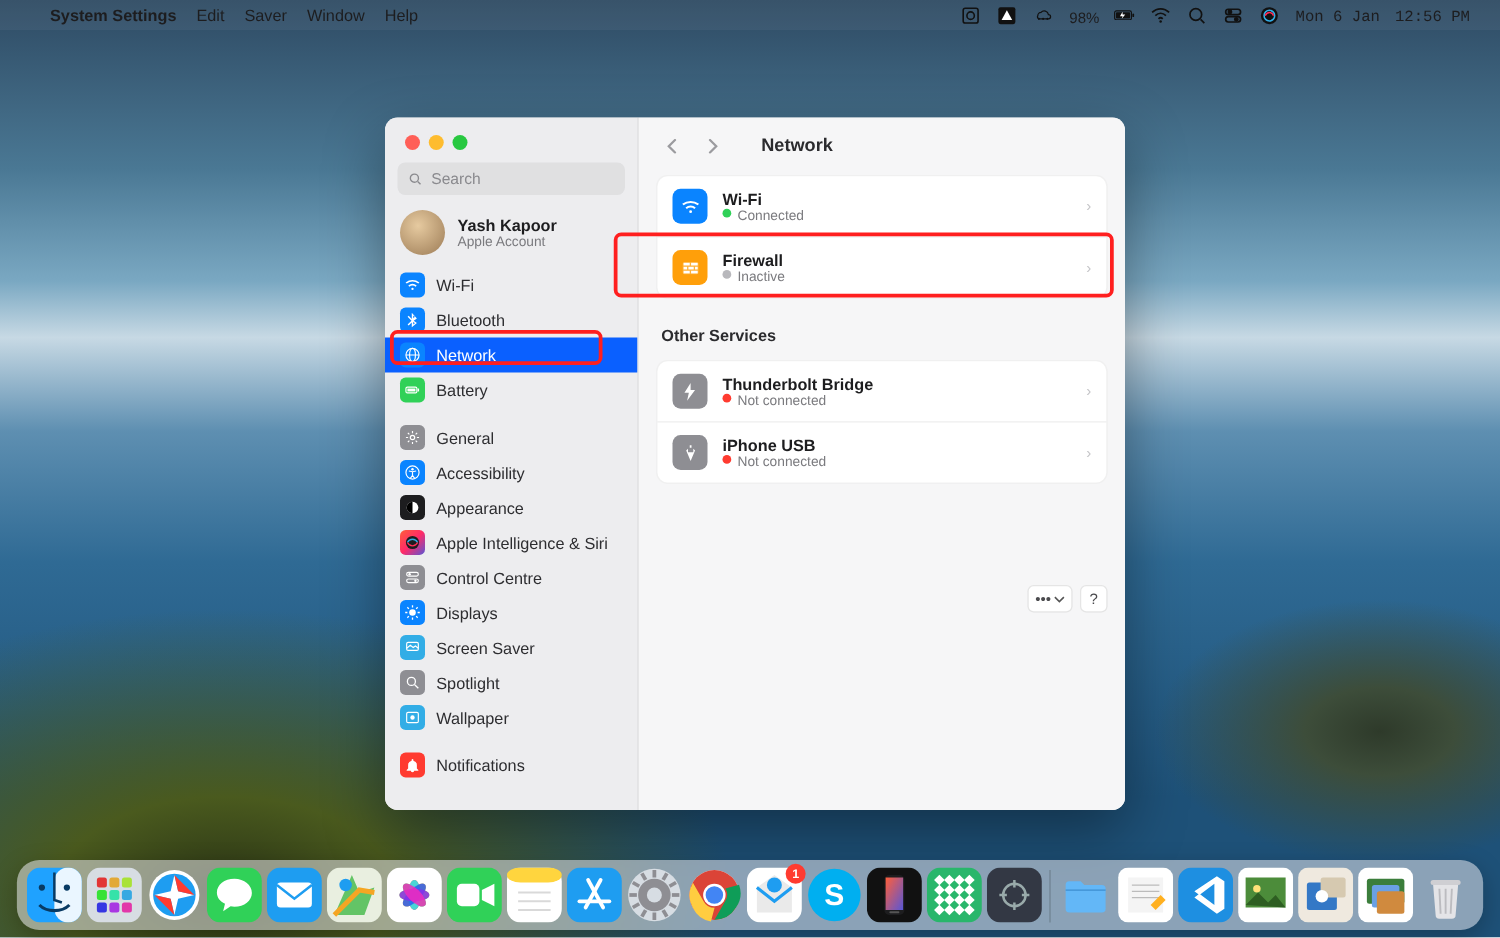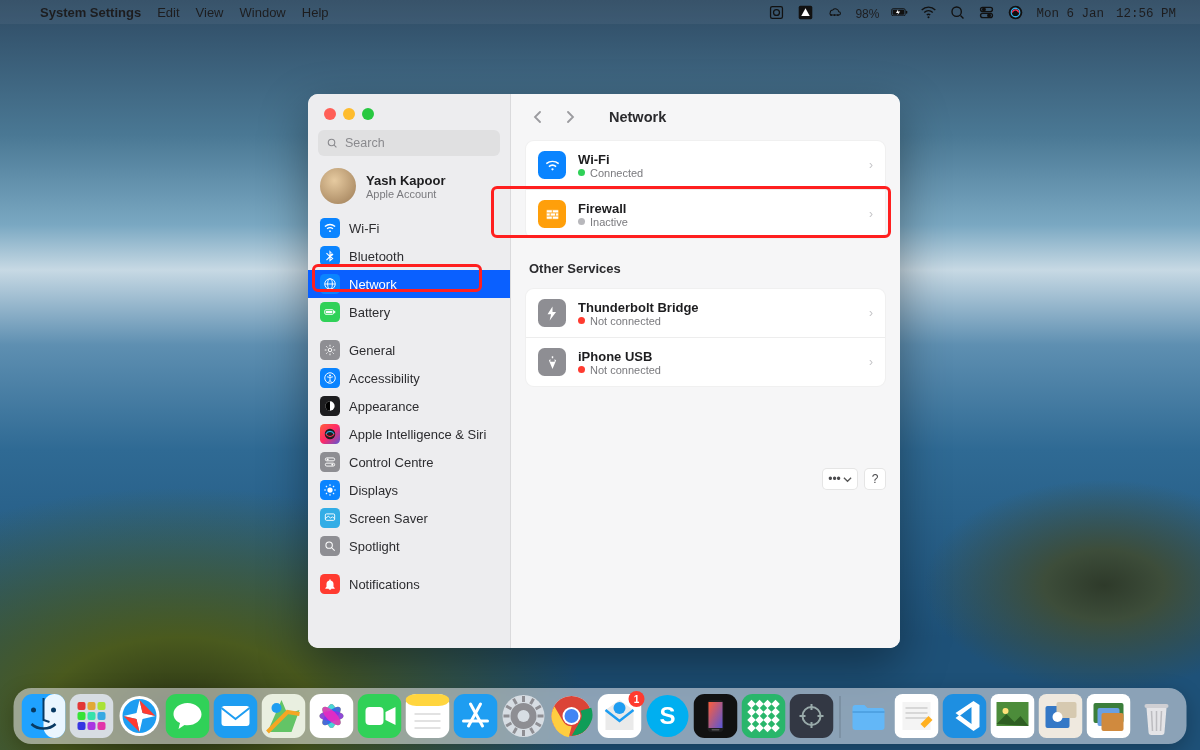--- a/index.html
+++ b/index.html
@@ -69,21 +69,21 @@
 .header .spacer { width:2px; }
 
 .body { padding:0 14px 14px; display:flex; flex-direction:column; gap:8px; flex:1; position:relative; }
 
 .group { background:#fff; border-radius:9px; border:1px solid rgba(0,0,0,.06); }
 .row { display:flex; align-items:center; gap:12px; padding:10px 12px; position:relative; cursor:default; }
 .row + .row { border-top:1px solid rgba(0,0,0,.07); }
 .row .chev { margin-left:auto; color:#c5c5c8; font-size:12px; }
 .row-icon { width:28px; height:28px; border-radius:6.5px; display:flex; align-items:center; justify-content:center; color:#fff; flex-shrink:0; }
 .row-title { font-size:13px; font-weight:600; color:#1d1d1f; }
-.row-sub { display:flex; align-items:center; gap:5px; font-size:11px; color:#7a7a7e; }
+.row-sub { display:flex; align-items:flex-start; gap:5px; font-size:11px; color:#7a7a7e; }
 .row-sub .dot { width:7px; height:7px; border-radius:50%; }
 .d-green{background:#30d158;} .d-grey{background:#b8b8bc;} .d-red{background:#ff3b30;}
 
 .section-title { font-size:13px; font-weight:700; color:#2b2b2e; padding:14px 4px 4px; }
 
 .footer-btns { position:absolute; right:14px; bottom:158px; display:flex; gap:6px; }
 .pill { height:22px; min-width:36px; background:#fff; border:1px solid rgba(0,0,0,.1); border-radius:5px; display:flex; align-items:center; justify-content:center; font-size:12px; color:#4b4b4e; }
 .pill.help { min-width:22px; width:22px; }
 
 
@@ -100,21 +100,21 @@
 </head>
 <body>
 
 <div class="desktop">
 
   <div class="menubar">
     <div class="left">
       <span class="apple"></span>
       <span class="app-name">System Settings</span>
       <span>Edit</span>
-      <span>View</span>
+      <span>Saver</span>
       <span>Window</span>
       <span>Help</span>
     </div>
     <div class="right">
       <span class="menubar-icon">
           <svg viewBox="0 0 20 20">
             <rect x="3" y="3" width="14" height="14" rx="2" fill="none" stroke="#111" stroke-width="1.5"></rect>
             <circle cx="10" cy="10" r="3.5" fill="none" stroke="#111" stroke-width="1.5"></circle>
           </svg>
         </span>
@@ -290,20 +290,28 @@
             <span>Screen Saver</span>
           </div>
           <div class="nav-item">
             <span class="nav-icon c-grey">
               <svg width="14" height="14">
                 <use href="#i-spotlight"></use>
               </svg>
             </span>
             <span>Spotlight</span>
           </div>
+          <div class="nav-item">
+            <span class="nav-icon c-cyan">
+              <svg width="14" height="14">
+                <use href="#i-wallpaper"></use>
+              </svg>
+            </span>
+            <span>Wallpaper</span>
+          </div>
           <div class="nav-sep"></div>
           <div class="nav-item">
             <span class="nav-icon c-red">
               <svg width="14" height="14">
                 <use href="#i-bell"></use>
               </svg>
             </span>
             <span>Notifications</span>
           </div>
         </div>

